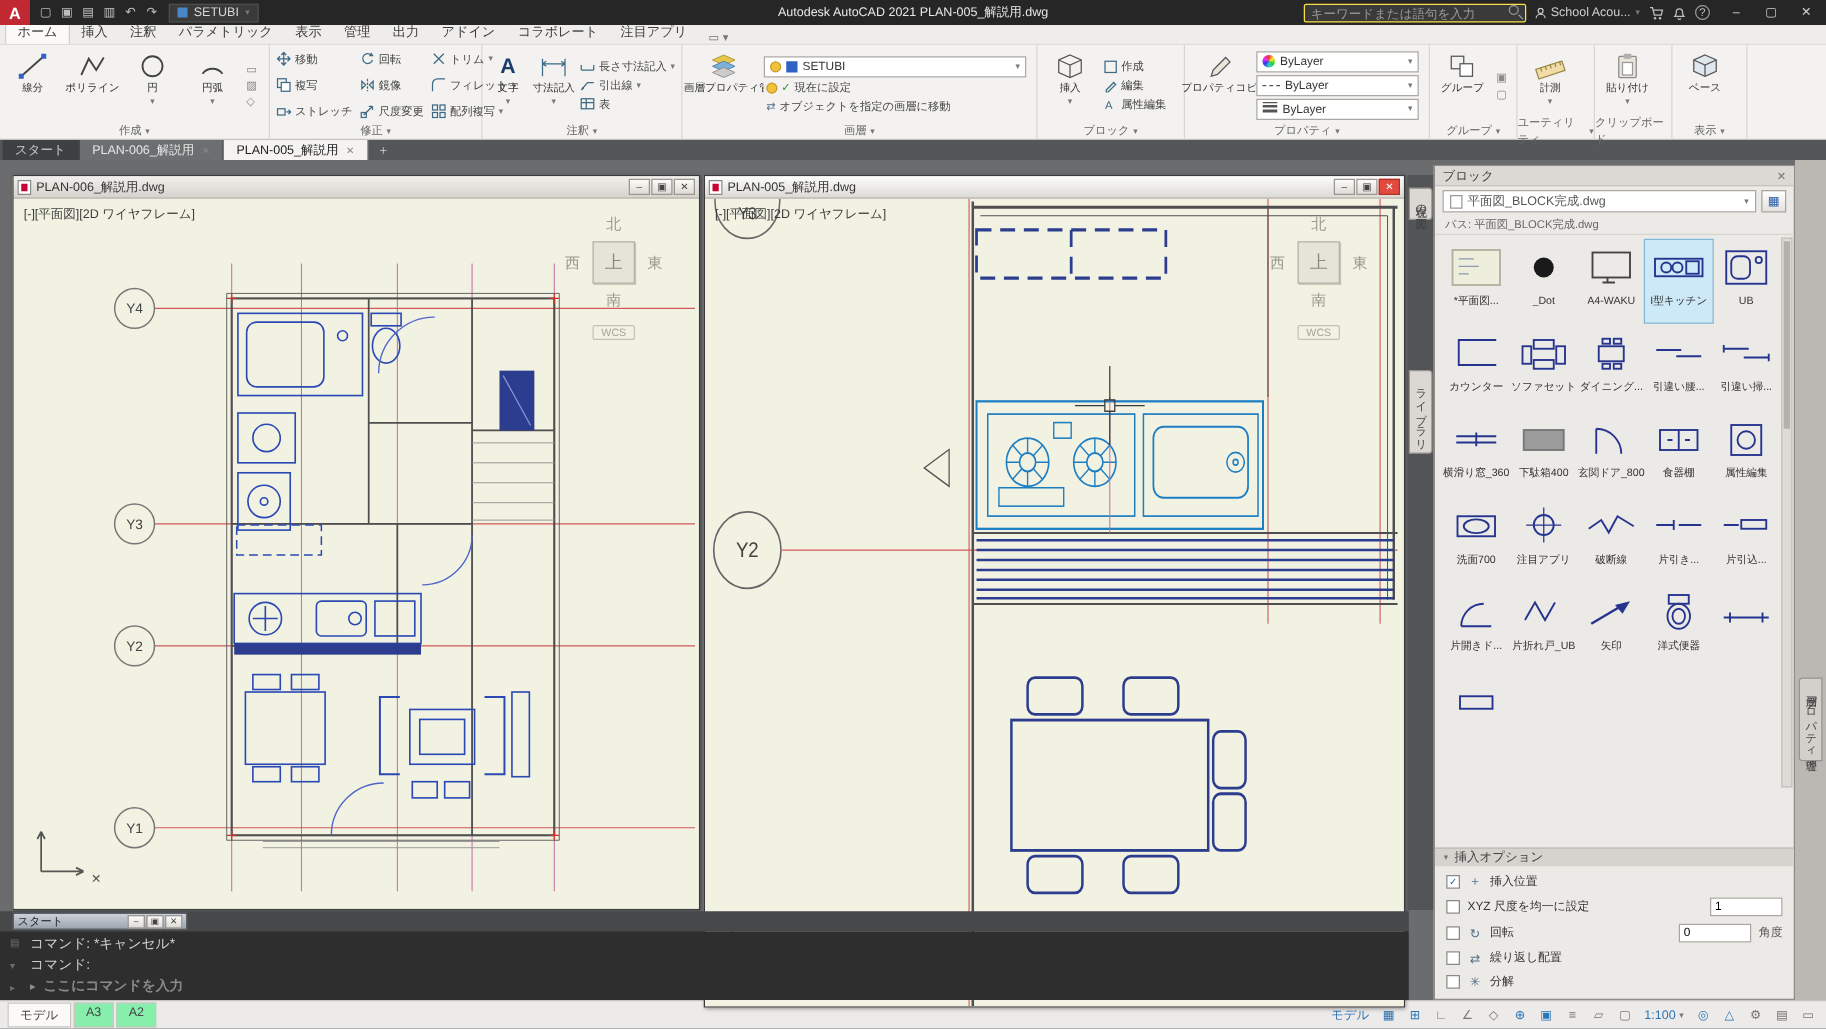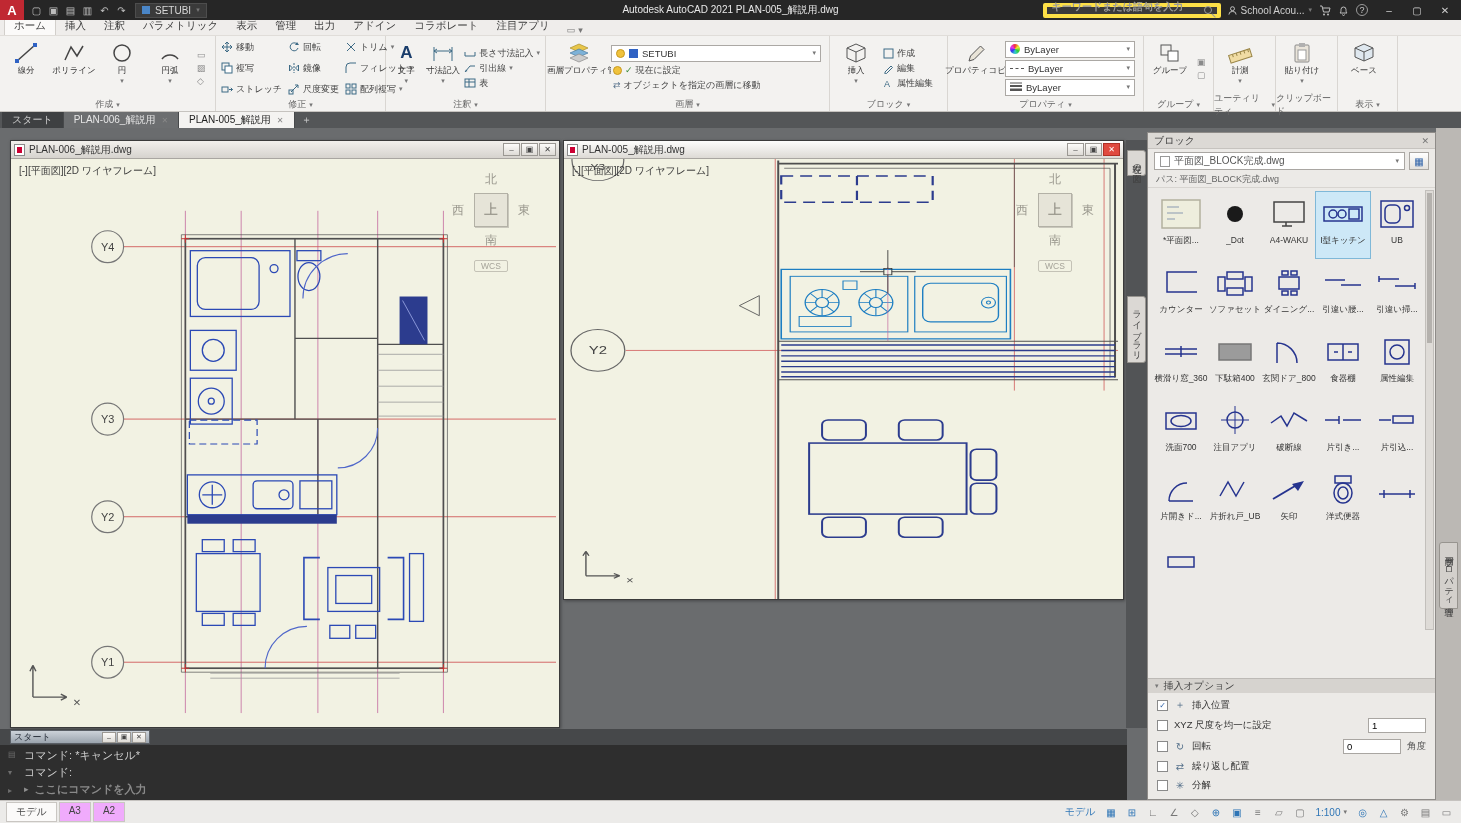--- a/index.html
+++ b/index.html
@@ -8,21 +8,21 @@
 
   
   .titlebar { height:20px; background:#262626; display:flex; align-items:center; color:#ddd; font-size:10px; position:relative; }
   .logo { width:24px; height:20px; background:#c02832; color:#fff; font-weight:bold; font-size:13px; display:flex; align-items:center; justify-content:center; }
   .qat { display:flex; align-items:center; gap:2px; margin-left:5px; }
   .qat span { width:15px; height:16px; display:flex; align-items:center; justify-content:center; color:#bdbdbd; font-size:10px; }
   .workspace { display:flex; align-items:center; gap:5px; background:#3a3a3a; border:1px solid #4d4d4d; height:15px; padding:0 6px; margin-left:6px; color:#d8d8d8; }
   .ws-gear { width:8px; height:8px; background:#4a86c8; }
   .tb-title { position:absolute; left:50%; transform:translateX(-50%); color:#e8e8e8; white-space:nowrap; }
   .tb-right { margin-left:auto; display:flex; align-items:center; gap:7px; padding-right:2px; }
-  .searchbox { display:flex; align-items:flex-end; justify-content:space-between; width:178px; height:15px; background:#3a3a3a; border:4px solid #fde047; border-radius:2px; padding:0 5px; color:#9a9a9a;font-weight:bold; }
+  .searchbox { display:flex; align-items:flex-start; justify-content:space-between; width:178px; height:15px; background:#3a3a3a; border:1px solid #fde047; border-radius:2px; padding:0 5px; color:#9a9a9a; }
   .mag { width:8px; height:8px; border:1.4px solid #9a9a9a; border-radius:50%; position:relative; }
   .mag::after { content:""; position:absolute; width:5px; height:1.4px; background:#9a9a9a; transform:rotate(45deg); left:6px; top:8px; }
   .account { display:flex; align-items:center; gap:4px; color:#cfcfcf; }
   .person { width:9px; height:9px; }
   .help-circ { width:12px; height:12px; border-radius:50%; border:1px solid #9a9a9a; color:#c8c8c8; display:flex; align-items:center; justify-content:center; font-size:9px; }
   .winctl { display:flex; }
   .winctl span { width:28px; height:20px; display:flex; align-items:center; justify-content:center; color:#cfcfcf; font-size:10px; }
 
   
   .ribbon-tabs { height:16px; background:#efedeb; display:flex; align-items:flex-end; padding-left:4px; border-bottom:1px solid #e0ddd9; }
@@ -54,21 +54,21 @@
   .ftab { display:flex; align-items:center; gap:6px; padding:0 10px; font-size:10px; color:#e6e6e6; background:#6c6e70; border-right:1px solid #47494b; }
   .ftab.start { background:#3e4042; color:#c9c9c9; }
   .ftab.active { background:#f4f3f1; color:#222; }
   .ftab .x { font-size:8px; color:#888; }
   .ftab-plus { display:flex; align-items:center; padding:0 7px; color:#d2d2d2; font-size:10px; }
 
   
   .main { position:relative; height:672px; background:#6a6c6e; }
   .win { position:absolute; border:1px solid #3a3a3a; background:#e9e7e2; display:flex; flex-direction:column; box-shadow:1px 1px 3px rgba(0,0,0,.35); }
   .win-left { left:10px; top:12px; width:550px; height:588px; }
-  .win-right { left:563px; top:12px; width:561px; height:460px; }
+  .win-right { left:563px; top:12px; width:561px; height:666px; }
   .win-title { height:18px; background:linear-gradient(#f2f0ec,#d6d3ce); display:flex; align-items:center; gap:4px; padding:0 3px; font-size:10px; color:#333; border-bottom:1px solid #a9a6a1; }
   .win-title.active { background:linear-gradient(#fdfdfc,#dddad5); }
   .wbtns { margin-left:auto; display:flex; gap:1px; }
   .wbtn { width:17px; height:13px; border:1px solid #9b9893; background:linear-gradient(#fcfbf9,#dedbd6); display:flex; align-items:center; justify-content:center; font-size:8px; color:#444; }
   .wbtn.red { background:#e04a3f; border-color:#b03026; color:#fff; }
   .dwgicon { width:11px; height:12px; background:#fff; border:1px solid #8a8a8a; position:relative; }
   .dwgicon::after { content:""; position:absolute; inset:2px; background:#c03; }
   .win-canvas { flex:1; position:relative; background:#f2f2e3; overflow:hidden; }
   .win-canvas svg.plan { position:absolute; inset:0; width:100%; height:100%; }
   .vp-label { position:absolute; top:5px; left:8px; font-size:10px; color:#3c3c3c; z-index:3; }
@@ -121,21 +121,21 @@
   .opt-rows { padding:2px 0 4px; }
   .opt-row { display:flex; align-items:center; gap:6px; padding:3px 9px; font-size:9.5px; color:#333; }
   .chk { width:11px; height:11px; border:1px solid #8a8a8a; background:#fff; display:flex; align-items:center; justify-content:center; font-size:8px; color:#2f62a8; }
   .opt-ic { color:#55708a; font-size:10px; width:12px; text-align:center; }
   .opt-input { width:58px; height:15px; border:1px solid #a9a6a2; background:#fff; font-size:9.5px; padding:0 3px; margin-left:auto; font-family:"Liberation Sans",sans-serif; }
   .opt-row .tail { color:#555; }
 
   
   .statusbar { height:23px; background:#ecebe9; border-top:1px solid #c5c2bf; display:flex; align-items:center; justify-content:space-between; padding:0 6px; font-size:10px; color:#444; }
   .layout-tabs { display:flex; gap:2px; }
-  .ltab { padding:2px 9px; background:#f0abfc; border:1px solid #c9c6c2; color:#444; }
+  .ltab { padding:2px 9px; background:#86efac; border:1px solid #c9c6c2; color:#444; }
   .ltab.active { background:#fbfaf9; }
   .status-icons { display:flex; align-items:center; gap:4px; }
   .sicon { min-width:17px; height:17px; display:flex; align-items:center; justify-content:center; color:#2e75b6; font-size:10px; }
   .sicon.gray { color:#777; }
   .schip { display:flex; align-items:center; gap:3px; color:#2e75b6; padding:0 3px; }
 </style>
 </head>
 <body>
 
 <div class="titlebar">

